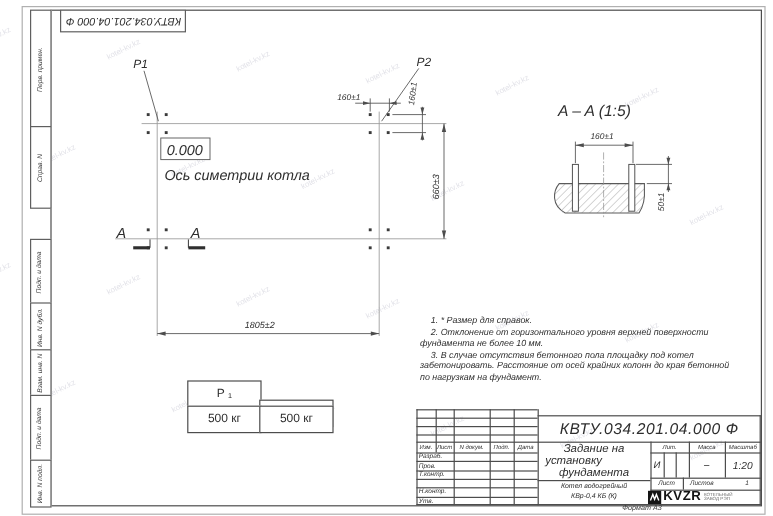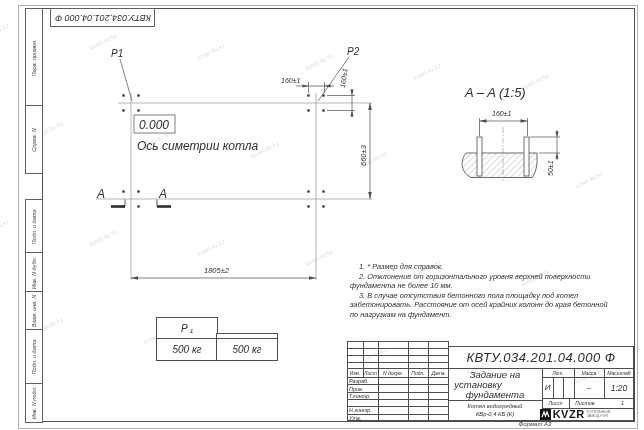--- a/index.html
+++ b/index.html
@@ -13,21 +13,21 @@
   .vstrip{left:25px;width:16px;border:1px solid #5f5f5f;display:flex;align-items:center;justify-content:center;background:#fff;}
   .vstrip span{transform:rotate(-90deg);white-space:nowrap;font-size:5.6px;font-style:italic;color:#3a3a3a;}
   
   .topstamp{left:50px;top:8px;width:103px;height:17px;border:1px solid #5f5f5f;display:flex;align-items:center;justify-content:center;background:#fff;}
   .topstamp span{transform:rotate(180deg);font-size:9px;font-style:italic;white-space:nowrap;color:#2e2e2e;}
   
   .notes{left:350px;top:262px;width:284px;font-size:7.4px;line-height:9.6px;font-style:italic;color:#2f2f2f;}
   .notes .ind{text-indent:9px;}
   
   .ltable{left:156px;top:317px;width:121px;height:43px;}
-  .ltable .cell{position:absolute;border:1px solid #4d4d4d;display:flex;align-items:center;justify-content:center;font-style:italic;background:#fff;}
+  .ltable .cell{position:absolute;border:1px solid #4d4d4d;display:flex;align-items:center;justify-content:center;background:#fff;}
   
   .tb{left:347px;top:341px;width:287px;height:80px;font-style:italic;}
   .tb .hl{position:absolute;background:#4d4d4d;height:1px;}
   .tb .vl{position:absolute;background:#4d4d4d;width:1px;}
   .tb .t{position:absolute;white-space:nowrap;color:#2e2e2e;}
   .tb .c{position:absolute;display:flex;align-items:center;justify-content:center;text-align:center;color:#2e2e2e;}
   .fmt{left:505px;top:421px;width:60px;text-align:center;font-size:6px;font-style:italic;color:#3a3a3a;}
   
   svg.draw{position:absolute;left:0;top:0;}
   svg.draw text{font-family:"Liberation Sans","DejaVu Sans",sans-serif;font-style:italic;fill:#2e2e2e;}

